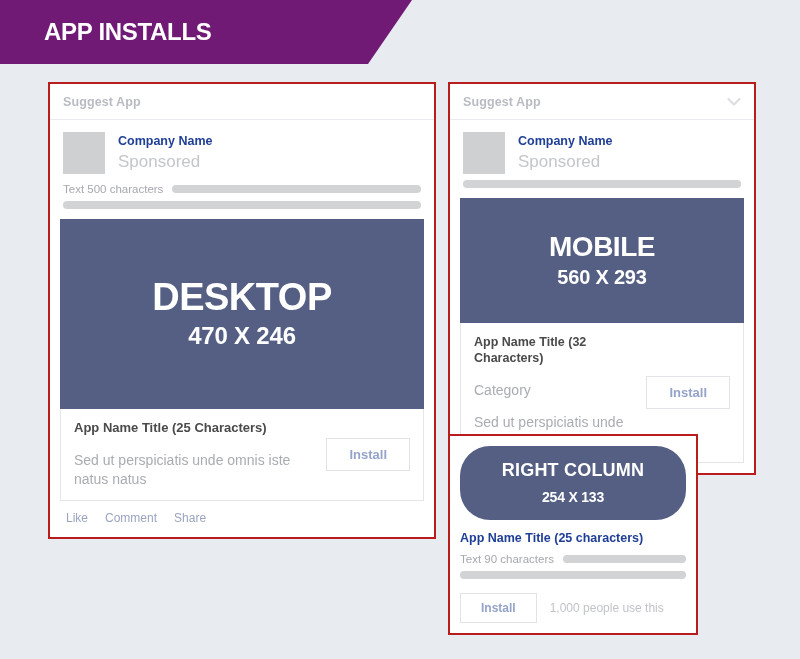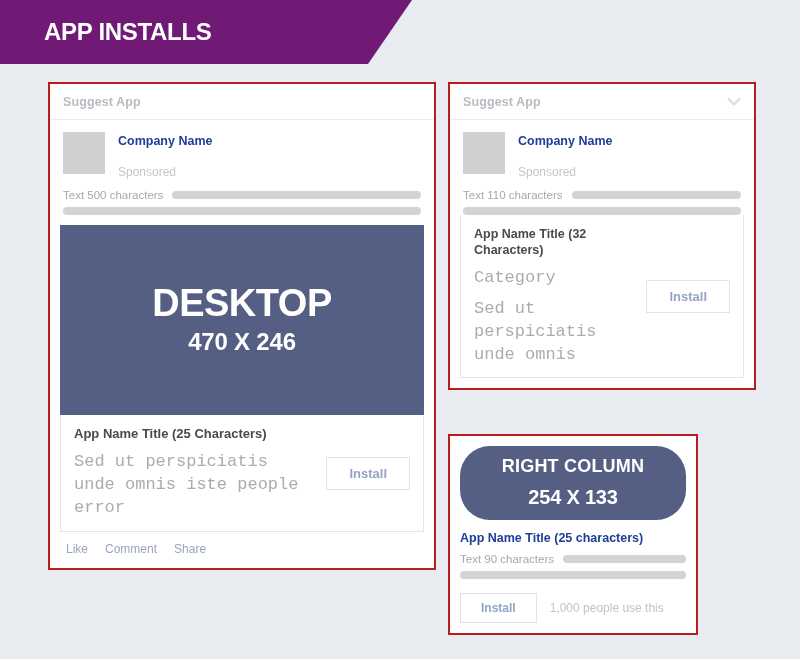--- a/index.html
+++ b/index.html
@@ -79,23 +79,23 @@
     padding-top: 2px;
   }
   .company-name {
     color: #1f3f96;
     font-size: 12.5px;
     font-weight: bold;
     line-height: 1.25;
   }
   .sponsored {
     color: #c3c6ca;
-    font-size: 12px;
+    font-size: 17px;
     line-height: 1.3;
-    margin-top: 15px;
+    margin-top: 1px;
   }
 
   .text-row {
     display: flex;
     align-items: center;
     padding: 9px 13px 0 13px;
   }
   .text-row-label {
     color: #a5a8ad;
     font-size: 11.5px;
@@ -133,43 +133,42 @@
   }
   .creative-sub {
     font-size: 24px;
     font-weight: bold;
     letter-spacing: -0.2px;
     margin-top: 4px;
   }
   .creative-sm .creative-title { font-size: 28px; }
   .creative-sm .creative-sub { font-size: 20px; }
   .creative-xs .creative-title { font-size: 18px; letter-spacing: 0.2px; }
-  .creative-xs .creative-sub { font-size: 20px; margin-top: 10px; }
+  .creative-xs .creative-sub { font-size: 14px; margin-top: 10px; }
 
   
   .attach {
     border: 1px solid #e3e5e8;
     border-top: none;
     display: flex;
     align-items: center;
     justify-content: space-between;
     padding: 11px 13px;
   }
   .attach-title {
     color: #4a4a4a;
     font-size: 13px;
     font-weight: bold;
     line-height: 1.3;
   }
   .attach-sub {
     color: #a9acb1;
-    font-size: 17px;
+    font-size: 14px;
     line-height: 1.35;
-    margin-top: 8px;
-    font-family: Liberation Mono, monospace;
+    margin-top: 14px;
   }
   .install-btn {
     border: 1px solid #e1e3e6;
     background: #ffffff;
     color: #94a3c8;
     font-size: 13px;
     font-weight: bold;
     padding: 8px 22px;
     white-space: nowrap;
     flex: 0 0 auto;
@@ -260,21 +259,21 @@
   <div class="bar-full"></div>
 
   <div class="creative">
     <div class="creative-title">DESKTOP</div>
     <div class="creative-sub">470 X 246</div>
   </div>
 
   <div class="attach">
     <div>
       <div class="attach-title">App Name Title (25 Characters)</div>
-      <div class="attach-sub">Sed ut perspiciatis unde omnis iste people error</div>
+      <div class="attach-sub">Sed ut perspiciatis unde omnis iste natus natus</div>
     </div>
     <button class="install-btn">Install</button>
   </div>
 
   <div class="actions">
     <span class="action-link">Like</span>
     <span class="action-link">Comment</span>
     <span class="action-link">Share</span>
   </div>
 </div>
@@ -291,26 +290,26 @@
   </div>
 
   <div class="profile-row">
     <div class="avatar"></div>
     <div class="profile-text">
       <div class="company-name">Company Name</div>
       <div class="sponsored">Sponsored</div>
     </div>
   </div>
 
-  <div class="text-row">
-    <span class="text-row-label">Text 110 characters</span>
-    <span class="bar bar-gap"></span>
-  </div>
   <div class="bar-full"></div>
 
+  <div class="creative creative-sm">
+    <div class="creative-title">MOBILE</div>
+    <div class="creative-sub">560 X 293</div>
+  </div>
 
   <div class="attach">
     <div>
       <div class="attach-title">App Name Title (32 Characters)</div>
       <div class="attach-sub">Category</div>
       <div class="attach-sub">Sed ut perspiciatis unde omnis</div>
     </div>
     <button class="install-btn">Install</button>
   </div>
 </div>

